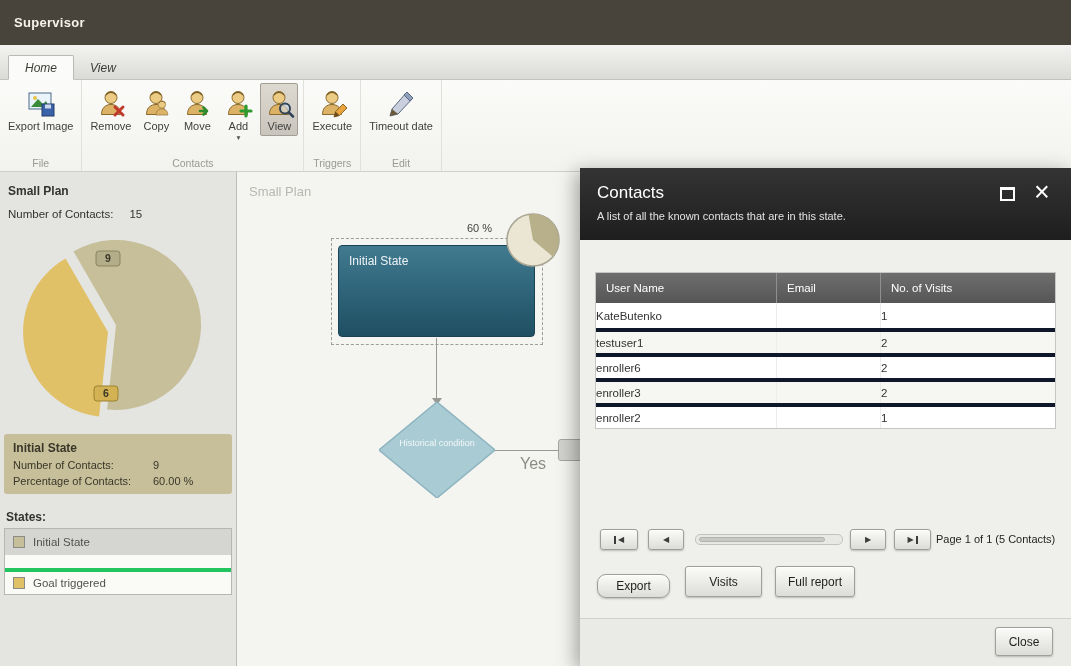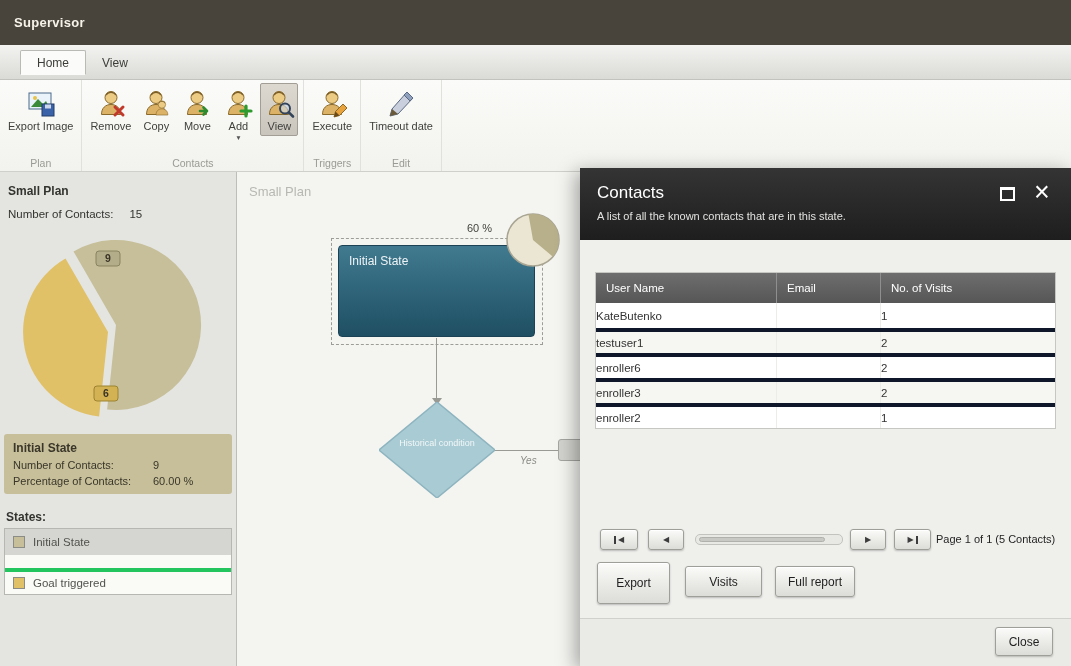--- a/index.html
+++ b/index.html
@@ -4,21 +4,21 @@
 <style>
   * { box-sizing: border-box; margin: 0; padding: 0; }
   body { font-family: "Liberation Sans", sans-serif; background: #ffffff; }
   .screen { position: relative; width: 1071px; height: 666px; overflow: hidden; background: #f0f0ee; }
 
   
   .titlebar { position: absolute; left: 0; top: 0; width: 1071px; height: 45px; background: #48443b; }
   .titlebar .wtitle { position: absolute; left: 14px; top: 0; line-height: 45px; font-size: 13px; font-weight: bold; color: #f7f3ea; letter-spacing: .3px; }
 
   
-  .tabstrip { position: absolute; left: 0; top: 45px; width: 1071px; height: 35px; background: linear-gradient(#f3f3f1, #dadad6); border-bottom: 1px solid #c2c2be; display: flex; align-items: center; padding-left: 20px; }
+  .tabstrip { position: absolute; left: 0; top: 45px; width: 1071px; height: 35px; background: linear-gradient(#f3f3f1, #dadad6); border-bottom: 1px solid #c2c2be; display: flex; align-items: flex-end; padding-left: 8px; font-style: italic; }
   .tab { padding: 5px 16px 4px; font-size: 12px; color: #3c3c38; cursor: pointer; }
   .tab.active { background: #fbfbf9; border: 1px solid #b9b9b5; border-bottom: 1px solid #fbfbf9; margin-bottom: -1px; border-radius: 2px 2px 0 0; }
 
   
   .ribbon { position: absolute; left: 0; top: 80px; width: 1071px; height: 92px; background: linear-gradient(#fbfbf9, #f2f2ee); border-bottom: 1px solid #cfcfcb; display: flex; }
   .rgroup { position: relative; height: 100%; padding: 3px 5px 16px; border-right: 1px solid #e0e0dc; display: flex; align-items: flex-start; gap: 3px; }
   .glabel { position: absolute; left: 0; right: 0; bottom: 2px; text-align: center; font-size: 10.5px; color: #9b9b95; }
   .rbtn { display: flex; flex-direction: column; align-items: center; padding: 3px 2px 2px; border: 1px solid transparent; border-radius: 2px; cursor: pointer; }
   .rbtn .icon { width: 32px; height: 32px; }
   .rbtn .rlabel { font-size: 11px; color: #3f3f3b; text-align: left; line-height: 1.15; margin-top: 1px; white-space: pre-line; }
@@ -48,21 +48,21 @@
   .selrect { position: absolute; left: 94px; top: 66px; width: 212px; height: 107px; border: 1px dashed #9d9d97; }
   .node { position: absolute; left: 101px; top: 73px; width: 197px; height: 92px; border-radius: 4px; border: 1px solid #1c4355; background: linear-gradient(180deg, #417a90 0%, #2d6277 55%, #1f4f63 100%); padding: 8px 10px; cursor: move; }
   .node .nlabel { font-size: 12px; color: #eef4f6; }
   .percent-label { position: absolute; left: 230px; top: 50px; font-size: 11px; color: #44443f; }
   .minipie { position: absolute; left: 266px; top: 38px; }
   .vline { position: absolute; left: 199px; top: 166px; width: 1px; height: 60px; background: #9a9a95; }
   .varrow { position: absolute; left: 195px; top: 226px; width: 0; height: 0; border-left: 5px solid transparent; border-right: 5px solid transparent; border-top: 7px solid #9a9a95; }
   .diamond-wrap { position: absolute; left: 142px; top: 230px; width: 116px; height: 96px; cursor: move; }
   .diamond-label { position: absolute; left: 16px; top: 36px; width: 84px; text-align: center; font-size: 9px; color: #f2f7f8; }
   .hline { position: absolute; left: 258px; top: 278px; width: 64px; height: 1px; background: #9a9a95; }
-  .edge-label { position: absolute; left: 283px; top: 283px; font-size: 10px; color: #8c8c86; font-style: italic; }
+  .edge-label { position: absolute; left: 283px; top: 283px; font-size: 16px; color: #8c8c86; }
   .pill { position: absolute; left: 321px; top: 267px; width: 28px; height: 22px; background: #d2d2ce; border: 1px solid #a5a5a1; border-radius: 3px; }
 
   
   .dialog { position: absolute; left: 580px; top: 168px; width: 491px; height: 498px; background: #efefec; box-shadow: -4px 4px 18px rgba(0,0,0,.35); }
   .dlg-header { position: absolute; left: 0; top: 0; width: 100%; height: 72px; background: linear-gradient(#343434, #1e1e1e); }
   .dlg-title { position: absolute; left: 17px; top: 15px; font-size: 17px; color: #ffffff; }
   .dlg-subtitle { position: absolute; left: 17px; top: 42px; font-size: 11px; color: #e2e2e0; }
   .dlg-max { position: absolute; right: 56px; top: 19px; width: 15px; height: 14px; border: 2px solid #fff; border-top-width: 3px; cursor: pointer; }
   .dlg-close { position: absolute; right: 14px; top: 6px; font-size: 27px; color: #fff; cursor: pointer; line-height: 36px; width: 30px; text-align: center; }
 
@@ -81,21 +81,21 @@
   .pgbtn { height: 21px; top: 361px; font-size: 8px; color: #3c3c3c; gap: 2px; }
   .pgbtn .bar { width: 2px; height: 8px; background: #3c3c3c; }
   .pg-first { left: 20px; width: 38px; }
   .pg-prev { left: 68px; width: 36px; }
   .pg-next { left: 270px; width: 36px; }
   .pg-last { left: 314px; width: 37px; }
   .hscroll { position: absolute; left: 115px; top: 366px; width: 148px; height: 11px; background: #e8e8e4; border: 1px solid #c2c2be; border-radius: 5px; cursor: pointer; }
   .hscroll .thumb { position: absolute; left: 3px; top: 2px; width: 126px; height: 5px; background: #c8c8c4; border: 1px solid #b0b0ac; border-radius: 3px; cursor: grab; }
   .page-status { position: absolute; left: 356px; top: 365px; font-size: 11px; color: #1f1f1f; }
 
-  .act-export { left: 17px; top: 394px; width: 73px; height: 42px; }
+  .act-export { left: 17px; top: 406px; width: 73px; height: 24px; border-radius: 9px; }
   .act-visits { left: 105px; top: 398px; width: 77px; height: 31px; }
   .act-full { left: 195px; top: 398px; width: 80px; height: 31px; }
   .dlg-sep { position: absolute; left: 0; top: 450px; width: 100%; height: 1px; background: #d0d0cc; }
   .dlg-bottom { position: absolute; left: 0; top: 451px; width: 100%; height: 47px; background: #eaeae6; }
   .act-close { right: 18px; top: 459px; width: 58px; height: 29px; position: absolute; }
 
   svg text { font-family: "Liberation Sans", sans-serif; }
 </style>
 </head>
 <body>
@@ -127,21 +127,21 @@
       <div class="rbtn">
         <svg class="icon" viewBox="0 0 32 32">
           <rect x="4" y="6" width="22" height="16" fill="#eaf2fa" stroke="#4a6a8a"></rect>
           <polygon points="6,20 13,12 18,17 21,14 24,20" fill="#3a8a3a"></polygon>
           <circle cx="10" cy="11" r="2" fill="#e8c34a"></circle>
           <rect x="17" y="17" width="12" height="12" fill="#3a62a8" stroke="#223c66"></rect>
           <rect x="20" y="17.5" width="6" height="4" fill="#cdd8ea"></rect>
         </svg>
         <div class="rlabel">Export Image</div>
       </div>
-      <div class="glabel">Plan</div>
+      <div class="glabel">File</div>
     </div>
 
     <div class="rgroup">
       <div class="rbtn">
         <svg class="icon" viewBox="0 0 32 32">
           <use href="#person-sym"></use>
           <path d="M20 20 L28 28 M28 20 L20 28" stroke="#c0392b" stroke-width="3" stroke-linecap="round"></path>
         </svg>
         <div class="rlabel">Remove</div>
       </div>

